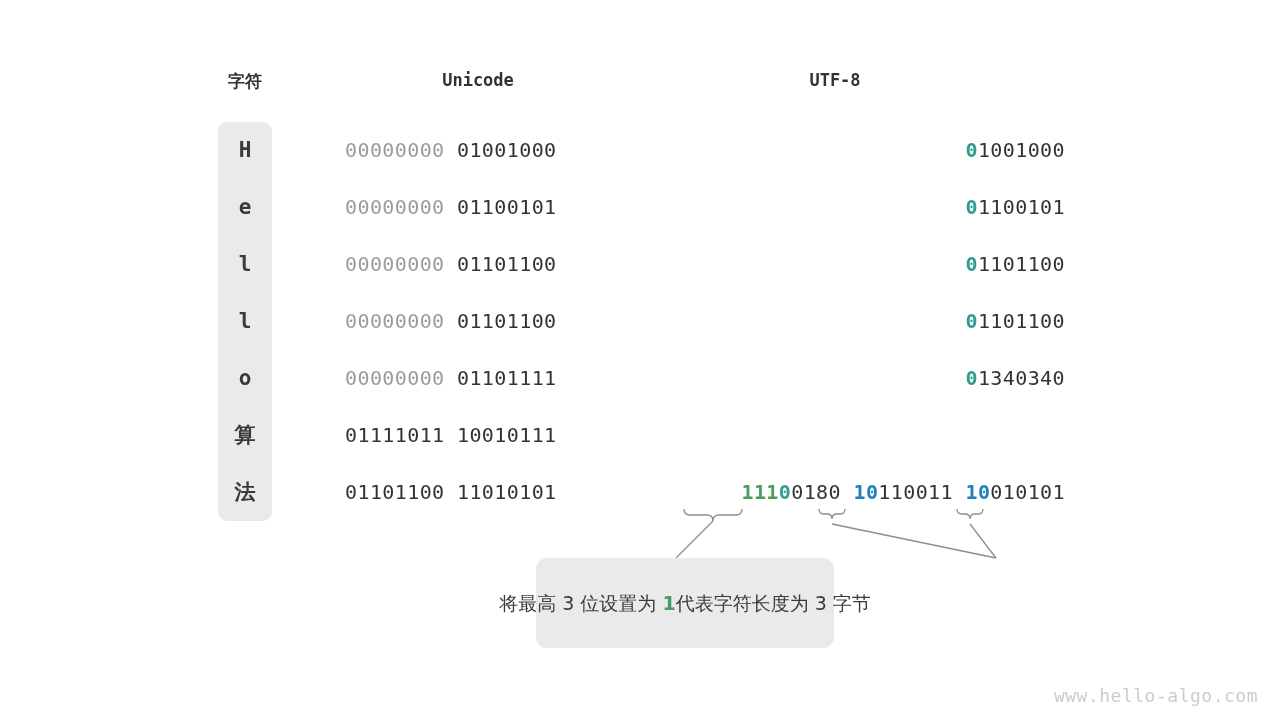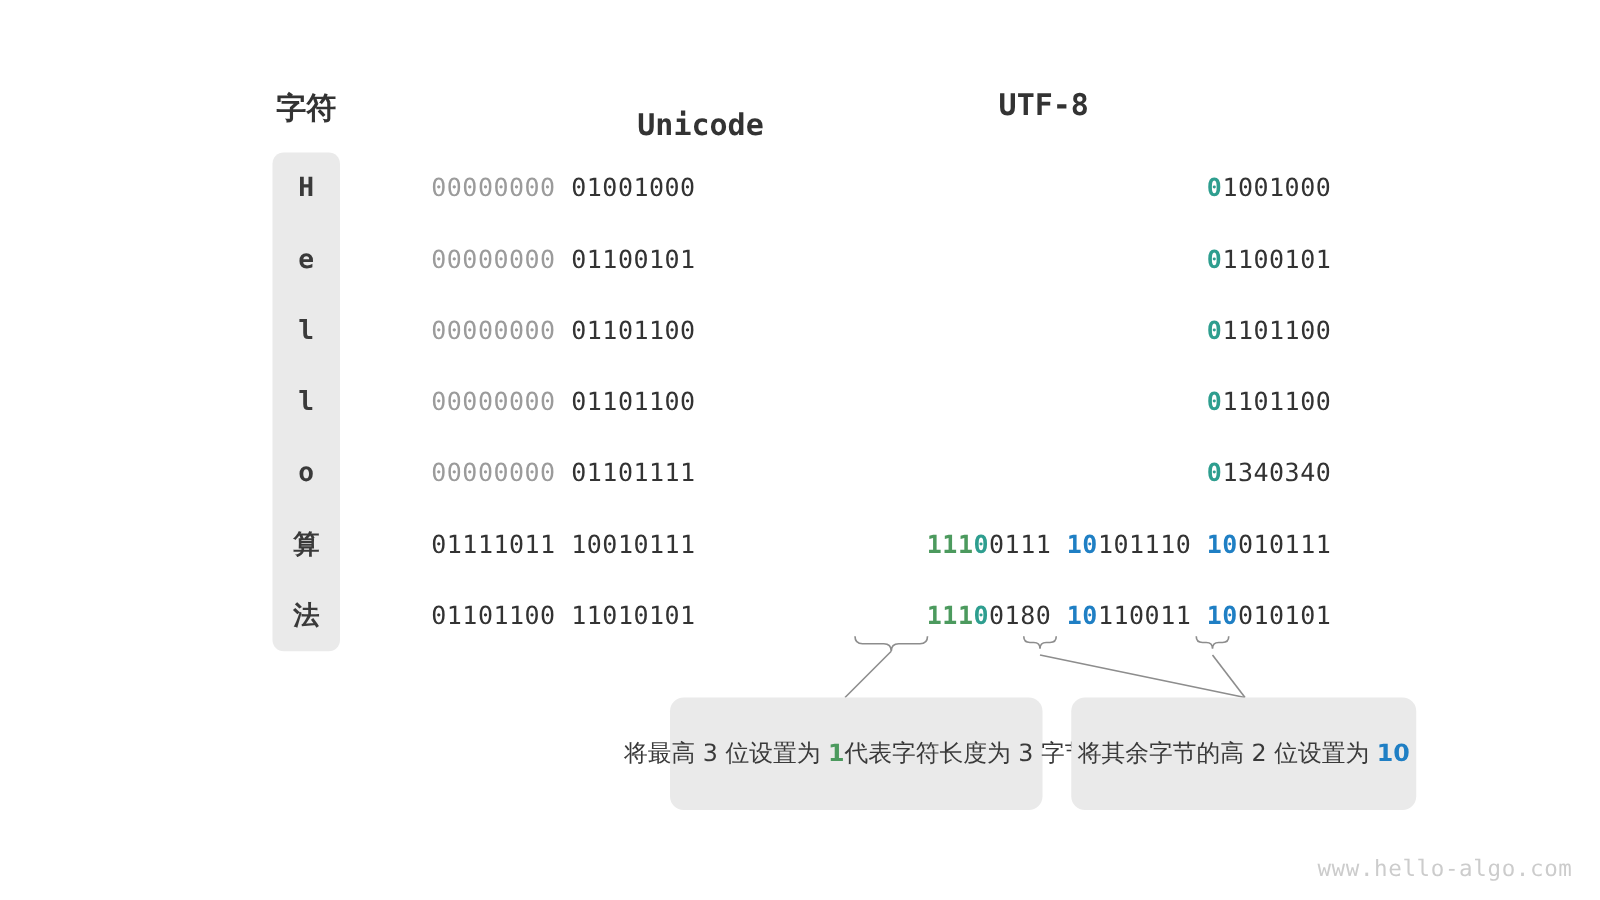--- a/index.html
+++ b/index.html
@@ -18,26 +18,26 @@
   .stage {
     position: absolute;
     inset: 0;
   }
 
   
   .col-header {
     position: absolute;
     font-family: "DejaVu Sans Mono", monospace;
     font-weight: bold;
-    font-size: 24px;
+    font-size: 17px;
     color: #333333;
     white-space: nowrap;
   }
   #hdr-char   { left: 218px; top: 70px; width: 54px; text-align: center; }
-  #hdr-uni    { left: 345px; top: 86px; width: 266px; text-align: right; }
+  #hdr-uni    { left: 345px; top: 70px; width: 266px; text-align: center; }
   #hdr-utf    { left: 750px; top: 70px; width: 170px; text-align: center; }
 
   
   #char-col-bg {
     position: absolute;
     left: 218px;
     top: 122px;
     width: 54px;
     height: 399px;
     background: #eaeaea;
@@ -178,21 +178,20 @@
 
   <div class="row" style="top:350px">
     <div class="cell-char">o</div>
     <div class="cell-unicode"><span class="b-pad">00000000</span><span class="b-data"> </span><span class="b-data">01101111</span></div>
     <div class="cell-utf8"><span class="b-lead0">0</span><span class="b-data">1340340</span></div>
   </div>
 
   <div class="row" style="top:407px">
     <div class="cell-char">算</div>
     <div class="cell-unicode"><span class="b-data">01111011</span><span class="b-data"> </span><span class="b-data">10010111</span></div>
-    <div class="cell-utf8"><span class="b-len">111</span><span class="b-lead0">0</span><span class="b-data">0111</span><span class="b-data"> </span><span class="b-cont">10</span><span class="b-data">101110</span><span class="b-data"> </span><span class="b-cont">10</span><span class="b-data">010111</span></div>
   </div>
 
   <div class="row" style="top:464px">
     <div class="cell-char">法</div>
     <div class="cell-unicode"><span class="b-data">01101100</span><span class="b-data"> </span><span class="b-data">11010101</span></div>
     <div class="cell-utf8"><span class="b-len">111</span><span class="b-lead0">0</span><span class="b-data">0180</span><span class="b-data"> </span><span class="b-cont">10</span><span class="b-data">110011</span><span class="b-data"> </span><span class="b-cont">10</span><span class="b-data">010101</span></div>
   </div>
 
   <svg id="annot-svg" viewBox="0 0 1280 720">
 
@@ -206,20 +205,16 @@
 
     <path d="M 832 524 L 996 558"></path>
     <path d="M 970 524 L 996 558"></path>
   </svg>
 
   <div class="callout" id="callout-left">
     <div class="callout-line"><span>将最高 </span><span>3</span><span> 位设置为 </span><span class="hl-green">1</span></div>
     <div class="callout-line">代表字符长度为 3 字节</div>
   </div>
 
-  <div class="callout" id="callout-right">
-    <div class="callout-line">将其余字节的高 2 位</div>
-    <div class="callout-line"><span>设置为 </span><span class="hl-blue">10</span></div>
-  </div>
 
   <div id="watermark">www.hello-algo.com</div>
 
 </div>
 
 </body></html>

